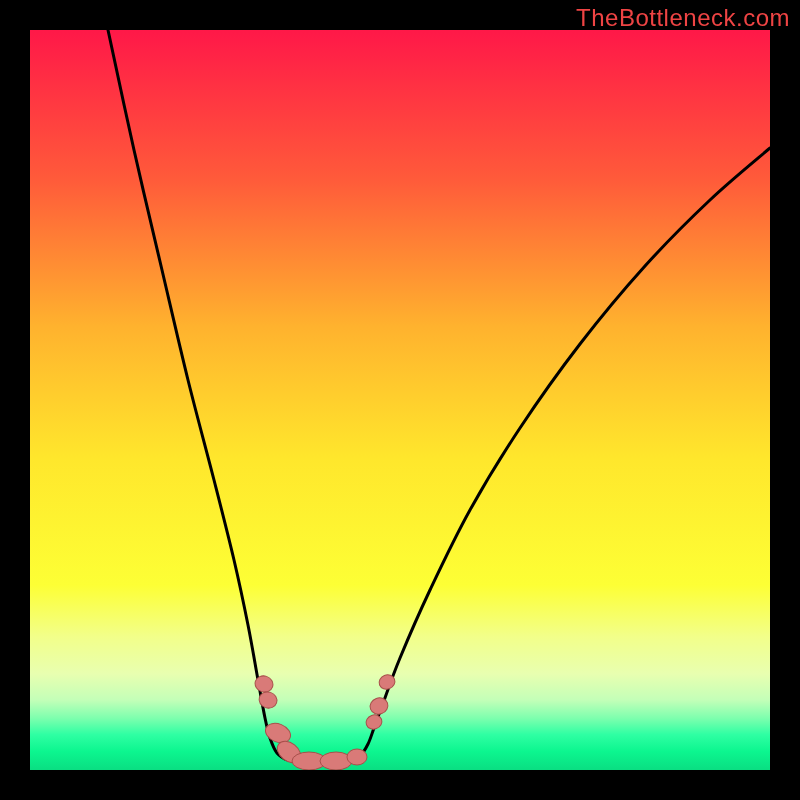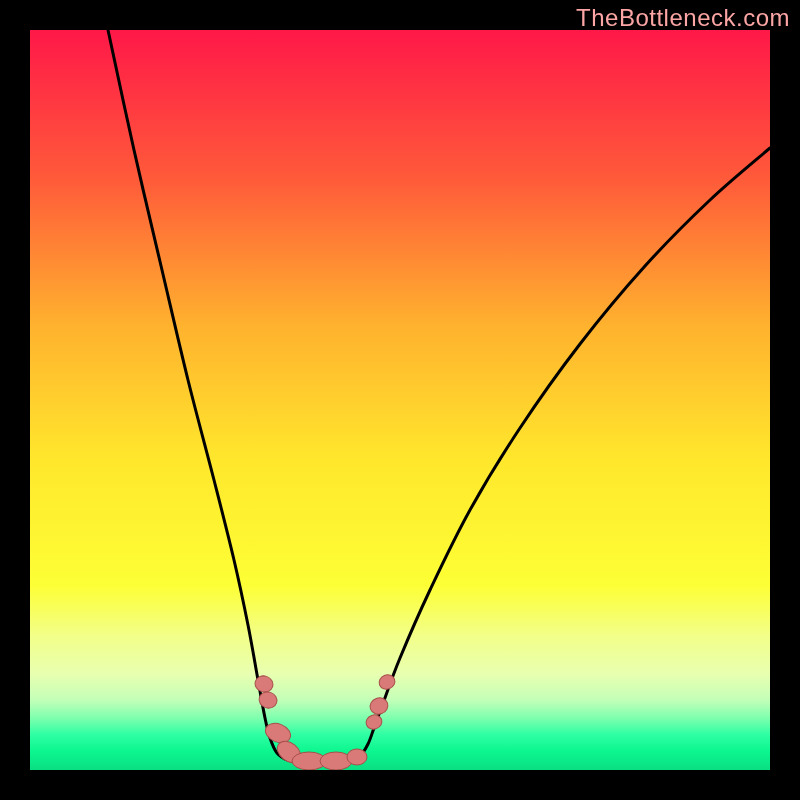--- a/index.html
+++ b/index.html
@@ -25,21 +25,21 @@
     width: 740px;
     height: 740px;
   }
   .watermark {
     position: absolute;
     top: 4px;
     right: 10px;
     font-family: Arial, Helvetica, sans-serif;
     font-size: 24px;
     letter-spacing: 0.5px;
-    color: #fca5a5;
+    color: #ef4444;
     font-weight: 500;
     z-index: 5;
   }
   svg { display: block; }
 </style>
 </head>
 <body>
 
 <div class="frame">
   <div class="watermark">TheBottleneck.com</div>

